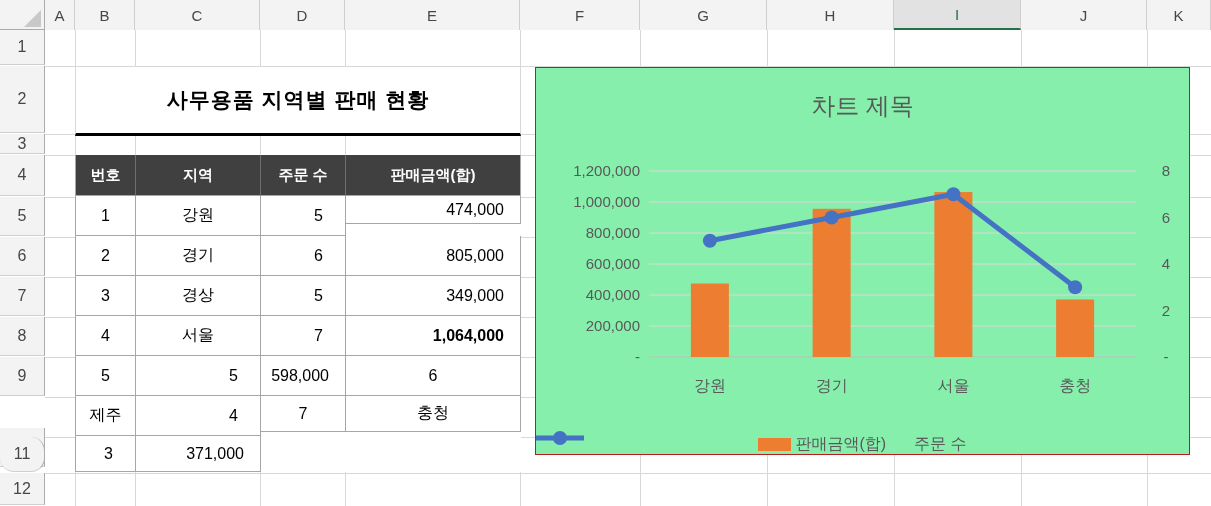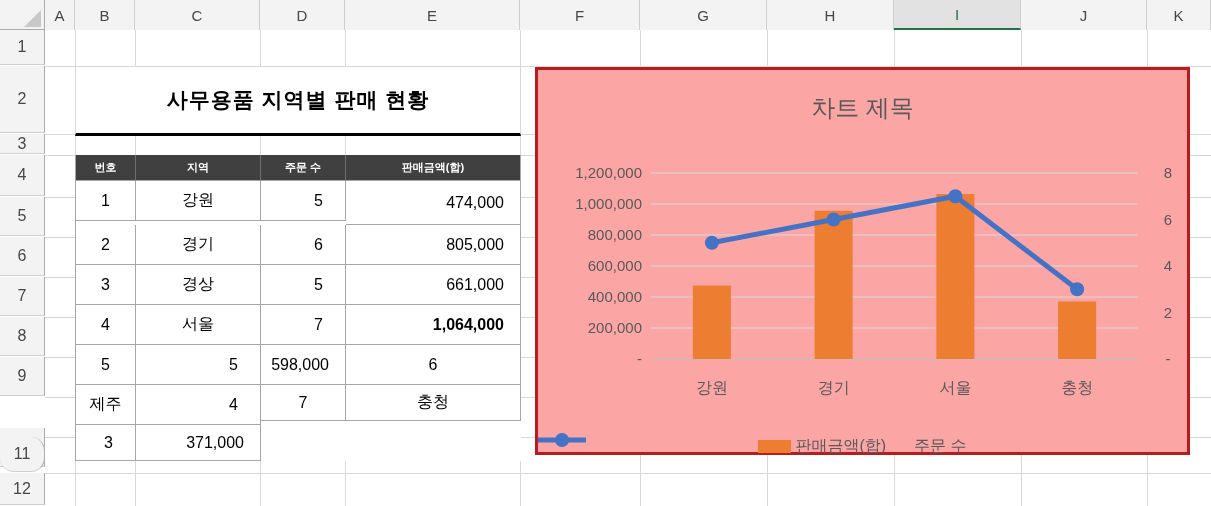--- a/index.html
+++ b/index.html
@@ -72,42 +72,42 @@
     position:absolute; left:75px; top:155px; width:446px;
     background:#ffffff;
     border-left:1px solid #a6a6a6;
     display:grid;
     grid-template-columns:60px 125px 85px 175px;
     z-index:2;
     font-size:16px;
   }
   .tbl .hcell {
     background:#404040; color:#ffffff; font-weight:bold;
-    height:26px;
+    height:41px;
     display:flex; align-items:center; justify-content:center;
     border-right:1px solid #6e6e6e;
     border-bottom:1px solid #a6a6a6;
-    font-size:11px;
+    font-size:15px;
   }
   .tbl .hcell:nth-child(4n) { border-right:1px solid #a6a6a6; }
   .tbl .cell {
     background:#fff; color:#000;
     display:flex; align-items:center;
     border-right:1px solid #a6a6a6;
     border-bottom:1px solid #a6a6a6;
   }
   .tbl .cell.c-center { justify-content:center; }
   .tbl .cell.c-num    { justify-content:flex-end; padding-right:22px; }
   .tbl .cell.c-money  { justify-content:flex-end; padding-right:16px; }
 
   
   .chart {
     position:absolute; left:535px; top:67px; width:655px; height:388px;
-    background:#fca5a5;
-    border:3px solid #b91c1c;
+    background:#86efac;
+    border:1px solid #b91c1c;
     z-index:5;
   }
   .chart-title {
     position:absolute; left:0; top:22px; width:100%;
     text-align:center;
     font-size:24px; color:#595959;
   }
   .chart svg { position:absolute; left:0; top:0; }
   .legend {
     position:absolute; left:0; top:429px; width:100%; height:28px;
@@ -180,29 +180,29 @@
 
   <div class="tbl-title">사무용품 지역별 판매 현황</div>
   <div class="tbl" id="tbl">
       <div class="hcell">번호</div>
       <div class="hcell">지역</div>
       <div class="hcell">주문 수</div>
       <div class="hcell">판매금액(합)</div>
       <div class="cell c-center" style="height: 40px;">1</div>
       <div class="cell c-center" style="height: 40px;">강원</div>
       <div class="cell c-num" style="height: 40px;">5</div>
-      <div class="cell c-money" style="height: 44px;">474,000</div>
+      <div class="cell c-money" style="height: 28px;">474,000</div>
       <div class="cell c-center" style="height: 40px;">2</div>
       <div class="cell c-center" style="height: 40px;">경기</div>
       <div class="cell c-num" style="height: 40px;">6</div>
       <div class="cell c-money" style="height: 40px;">805,000</div>
       <div class="cell c-center" style="height: 40px;">3</div>
       <div class="cell c-center" style="height: 40px;">경상</div>
       <div class="cell c-num" style="height: 40px;">5</div>
-      <div class="cell c-money" style="height: 40px;">661,000</div>
+      <div class="cell c-money" style="height: 40px;">349,000</div>
       <div class="cell c-center" style="height: 40px;">4</div>
       <div class="cell c-center" style="height: 40px;">서울</div>
       <div class="cell c-num" style="height: 40px;">7</div>
       <div class="cell c-money" style="height: 40px; font-weight: bold;">1,064,000</div>
       <div class="cell c-center" style="height: 40px;">5</div>
       <div class="cell c-num" style="height: 40px;">5</div>
       <div class="cell c-money" style="height: 40px;">598,000</div>
       <div class="cell c-center" style="height: 40px;">6</div>
       <div class="cell c-center" style="height: 40px;">제주</div>
       <div class="cell c-num" style="height: 40px;">4</div>

